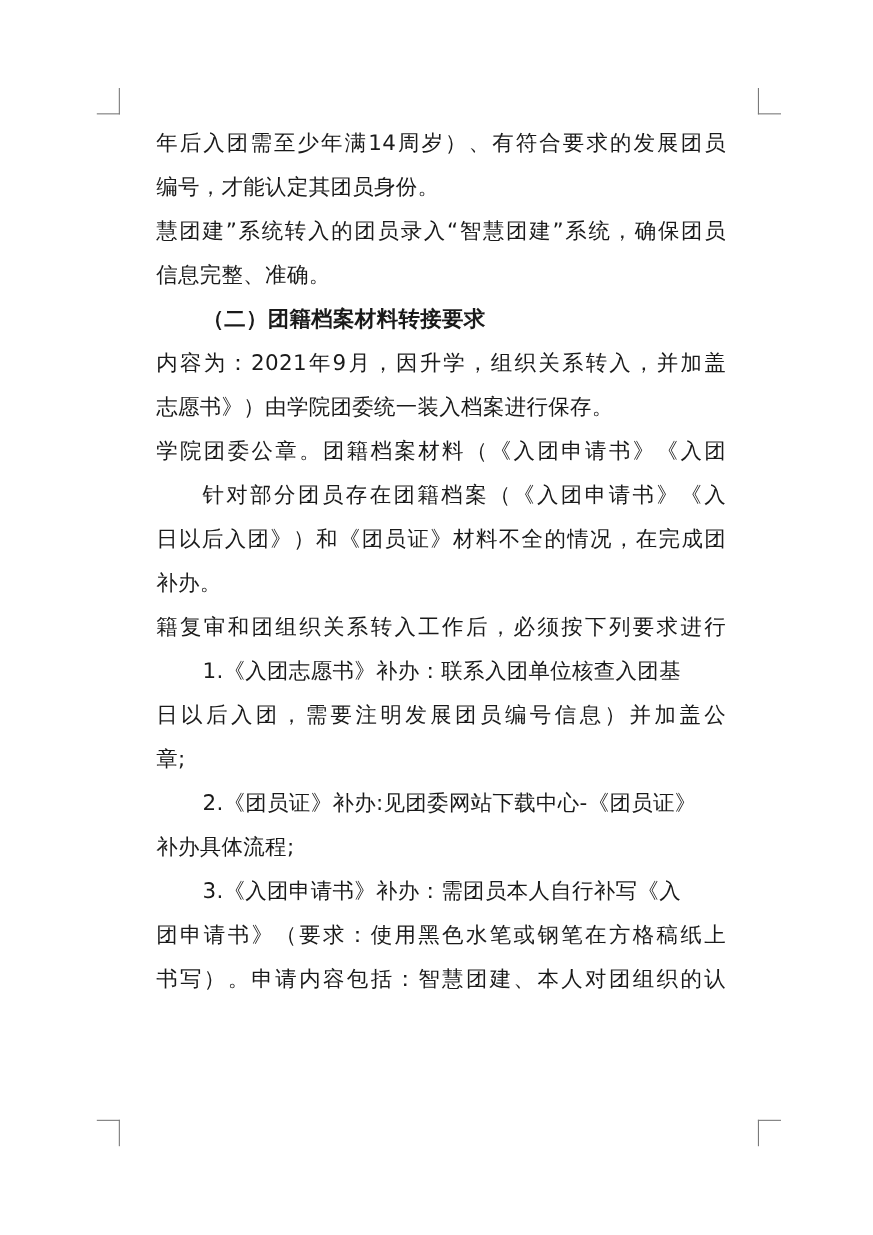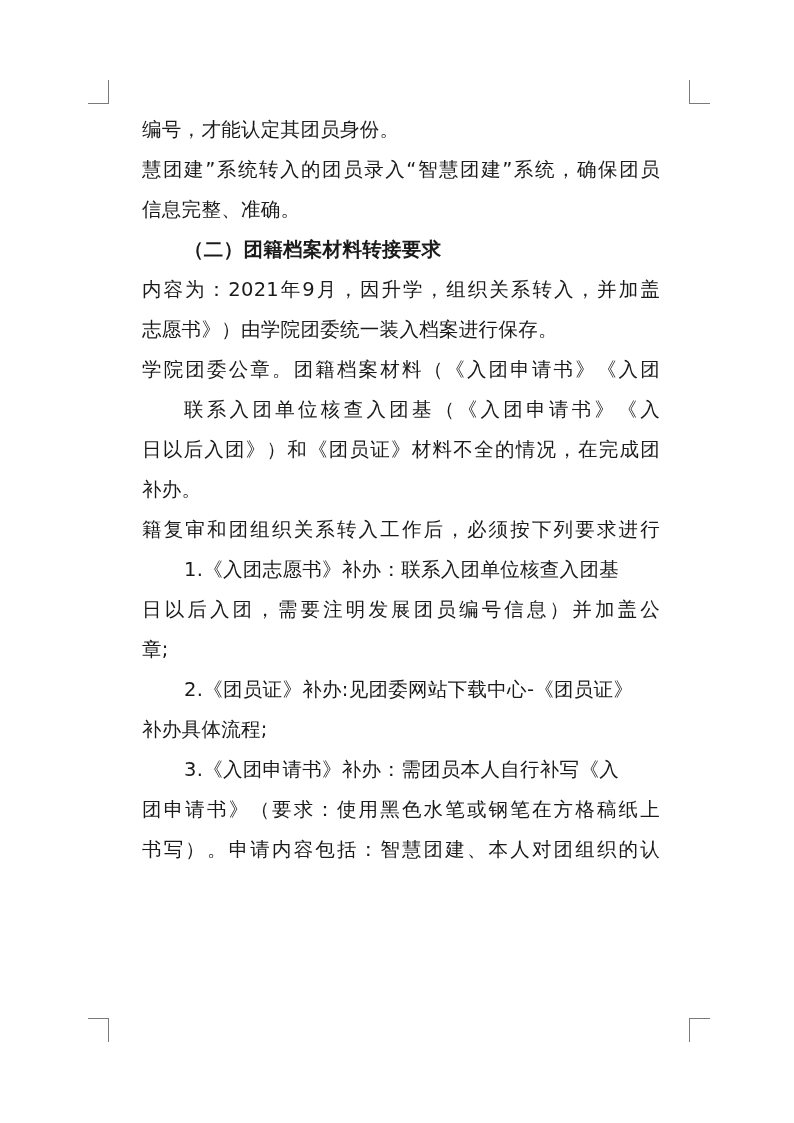--- a/index.html
+++ b/index.html
@@ -19,28 +19,29 @@
 </style>
 </head>
 <body>
 
 <div class="corner tl"></div>
 <div class="corner tr"></div>
 <div class="corner bl"></div>
 <div class="corner br"></div>
 
 <div class="content">
+  <div class="line justify">年后入团需至少年满14周岁）、有符合要求的发展团员</div>
   <div class="line">编号，才能认定其团员身份。</div>
   <div class="line justify">慧团建”系统转入的团员录入“智慧团建”系统，确保团员</div>
   <div class="line">信息完整、准确。</div>
   <div class="line head">（二）团籍档案材料转接要求</div>
   <div class="line justify">内容为：2021年9月，因升学，组织关系转入，并加盖</div>
   <div class="line">志愿书》）由学院团委统一装入档案进行保存。</div>
   <div class="line justify">学院团委公章。团籍档案材料（《入团申请书》《入团</div>
-  <div class="line indent justify">联系入团单位核查入团基（《入团申请书》《入</div>
+  <div class="line indent justify">针对部分团员存在团籍档案（《入团申请书》《入</div>
   <div class="line justify">日以后入团》）和《团员证》材料不全的情况，在完成团</div>
   <div class="line">补办。</div>
   <div class="line justify">籍复审和团组织关系转入工作后，必须按下列要求进行</div>
   <div class="line indent"><span class="b">1.《入团志愿书》补办：</span><span>联系入团单位核查入团基</span></div>
   <div class="line justify">日以后入团，需要注明发展团员编号信息）并加盖公</div>
   <div class="line">章;</div>
   <div class="line indent"><span class="b">2.《团员证》补办:</span><span>见团委网站下载中心-《团员证》</span></div>
   <div class="line">补办具体流程;</div>
   <div class="line indent"><span class="b">3.《入团申请书》补办：</span><span>需团员本人自行补写《入</span></div>
   <div class="line justify">团申请书》（要求：使用黑色水笔或钢笔在方格稿纸上</div>

